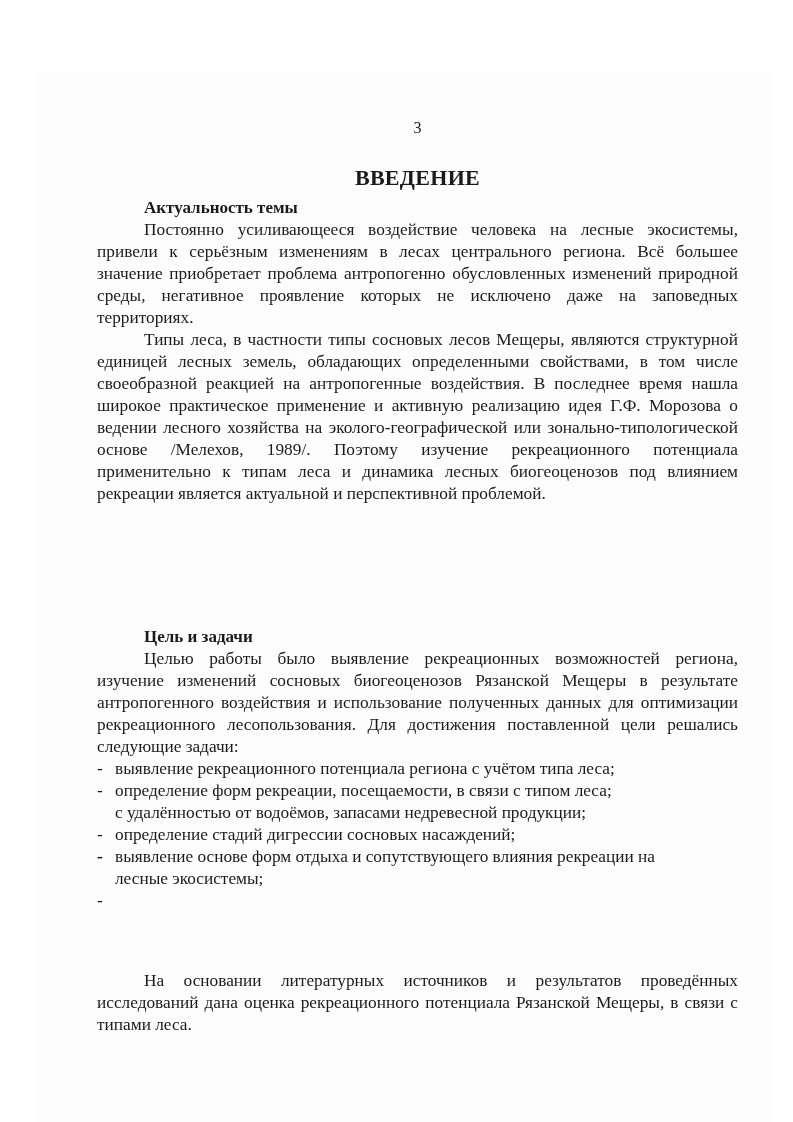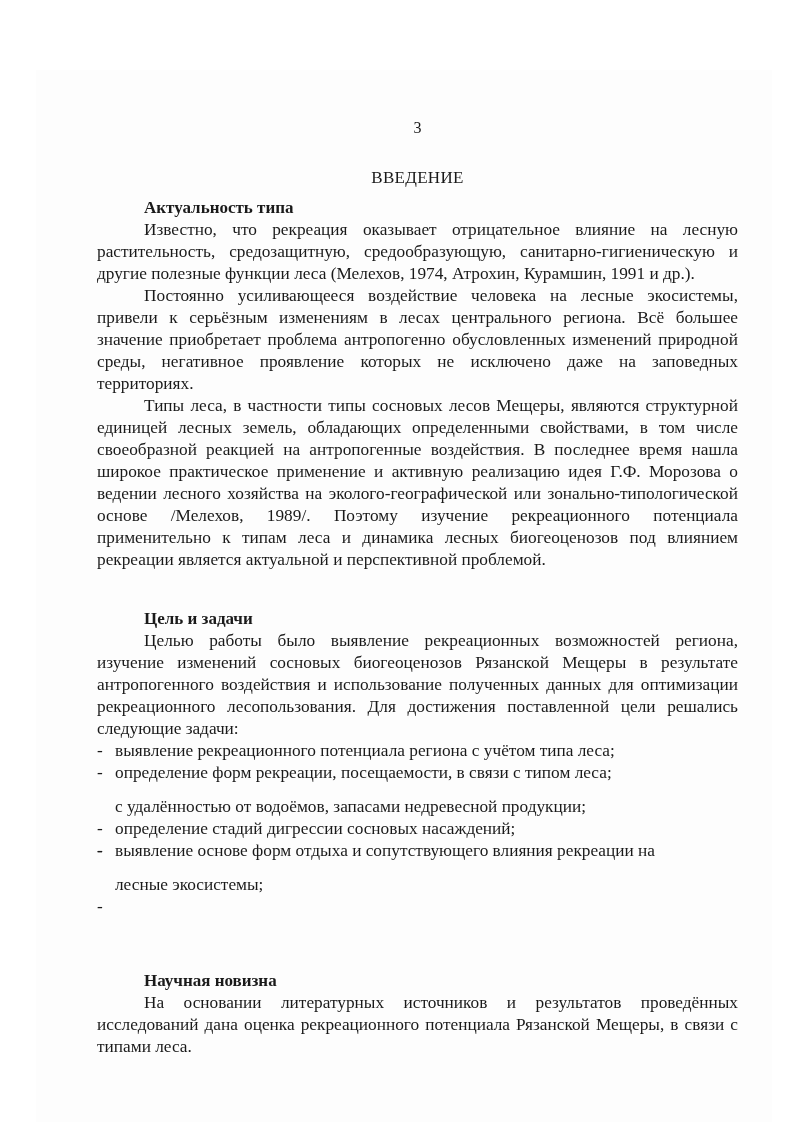--- a/index.html
+++ b/index.html
@@ -37,22 +37,22 @@
       text-align: center;
       font-size: 16px;
       line-height: 20px;
     }
     .title {
       position: absolute;
       left: 0;
       width: 641px;
       top: 167px;
       text-align: center;
-      font-weight: normal;
-      font-size: 17px;
+      font-weight: bold;
+      font-size: 22px;
       line-height: 22px;
       letter-spacing: 0.3px;
     }
     .section {
       position: absolute;
       left: 0;
       width: 641px;
     }
     .sec-heading {
       font-weight: bold;
@@ -80,45 +80,43 @@
       padding-left: 18px;
       margin: 0;
     }
     .task .dash {
       position: absolute;
       left: 0;
       top: 0;
     }
     .task.cont {
       padding-left: 18px;
-      margin-top: 12px;
     }
     .task.cont-indent {
       padding-left: 22px;
     }
   </style>
 </head>
 <body>
 
 <div class="scan-area"></div>
 
 <div class="page">
 
   <div class="page-number">3</div>
 
   <div class="title">ВВЕДЕНИЕ</div>
 
   <div class="section" style="top:197px;">
-    <p class="sec-heading">Актуальность типа</p>
-    <p class="para">Известно, что рекреация оказывает отрицательное влияние на лесную растительность, средозащитную, средообразующую, санитарно-гигиеническую и другие полезные функции леса (Мелехов, 1974, Атрохин, Курамшин, 1991 и др.).</p>
+    <p class="sec-heading">Актуальность темы</p>
     <p class="para">Постоянно усиливающееся воздействие человека на лесные экосистемы, привели к серьёзным изменениям в лесах центрального региона. Всё большее значение приобретает проблема антропогенно обусловленных изменений природной среды, негативное проявление которых не исключено даже на заповедных территориях.</p>
     <p class="para">Типы леса, в частности типы сосновых лесов Мещеры, являются структурной единицей лесных земель, обладающих определенными свойствами, в том числе своеобразной реакцией на антропогенные воздействия. В последнее время нашла широкое практическое применение и активную реализацию идея Г.Ф. Морозова о ведении лесного хозяйства на эколого-географической или зонально-типологической основе /Мелехов, 1989/. Поэтому изучение рекреационного потенциала применительно к типам леса и динамика лесных биогеоценозов под влиянием рекреации является актуальной и перспективной проблемой.</p>
   </div>
 
-  <div class="section" style="top:608px;">
+  <div class="section" style="top:626px;">
     <p class="sec-heading">Цель и задачи</p>
     <p class="para">Целью работы было выявление рекреационных возможностей региона, изучение изменений сосновых биогеоценозов Рязанской Мещеры в результате антропогенного воздействия и использование полученных данных для оптимизации рекреационного лесопользования. Для достижения поставленной цели решались следующие задачи:</p>
     <ul class="tasks">
       <li class="task">
         <span class="dash">-</span>
         <span>выявление рекреационного потенциала региона с учётом типа леса;</span>
       </li>
       <li class="task">
         <span class="dash">-</span>
         <span>определение форм рекреации, посещаемости, в связи с типом леса;</span>
@@ -140,17 +138,16 @@
       <li class="task cont">
         <span>лесные экосистемы;</span>
       </li>
       <li class="task">
         <span class="dash">-</span>
       </li>
     </ul>
   </div>
 
   <div class="section" style="top:970px;">
-    <p class="sec-heading">Научная новизна</p>
     <p class="para">На основании литературных источников и результатов проведённых исследований дана оценка рекреационного потенциала Рязанской Мещеры, в связи с типами леса.</p>
   </div>
 
 </div>
 
 </body></html>

